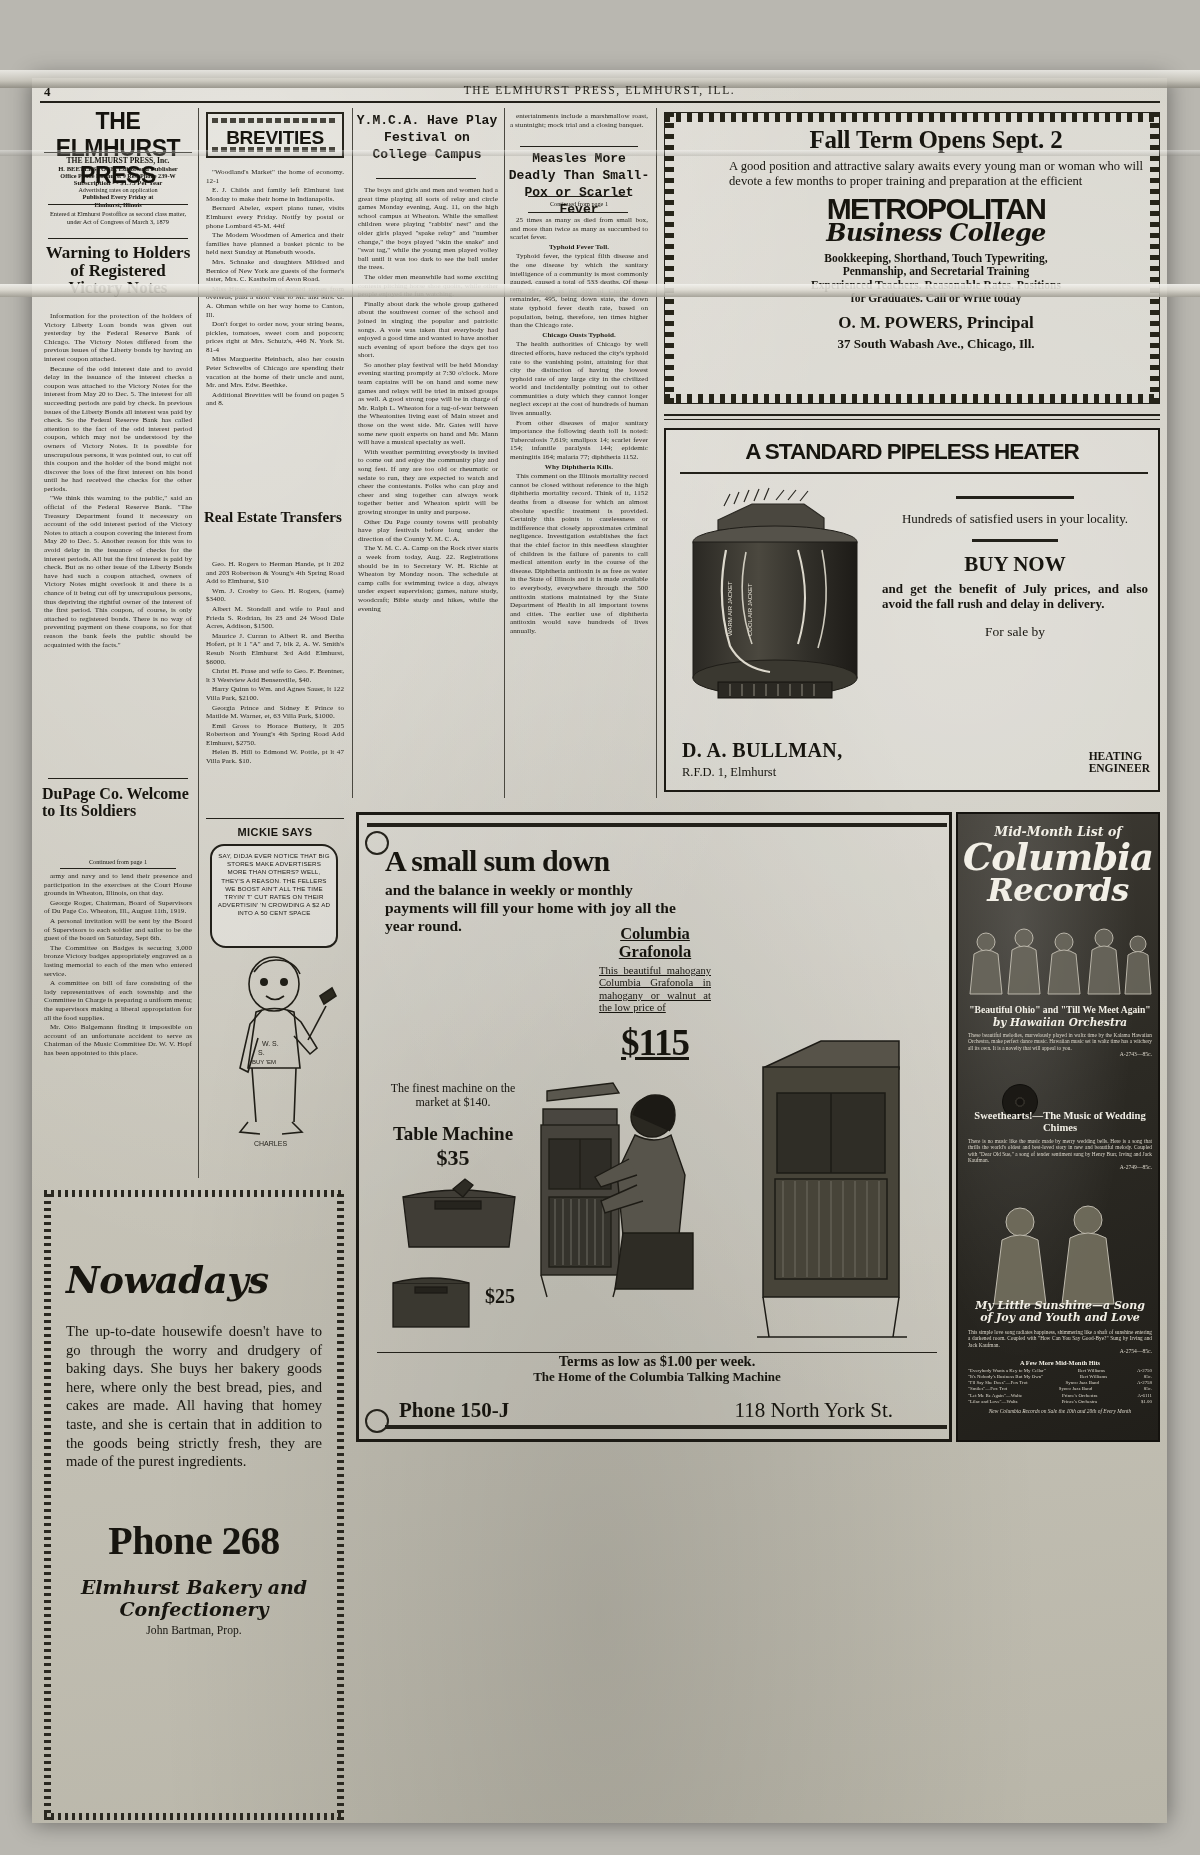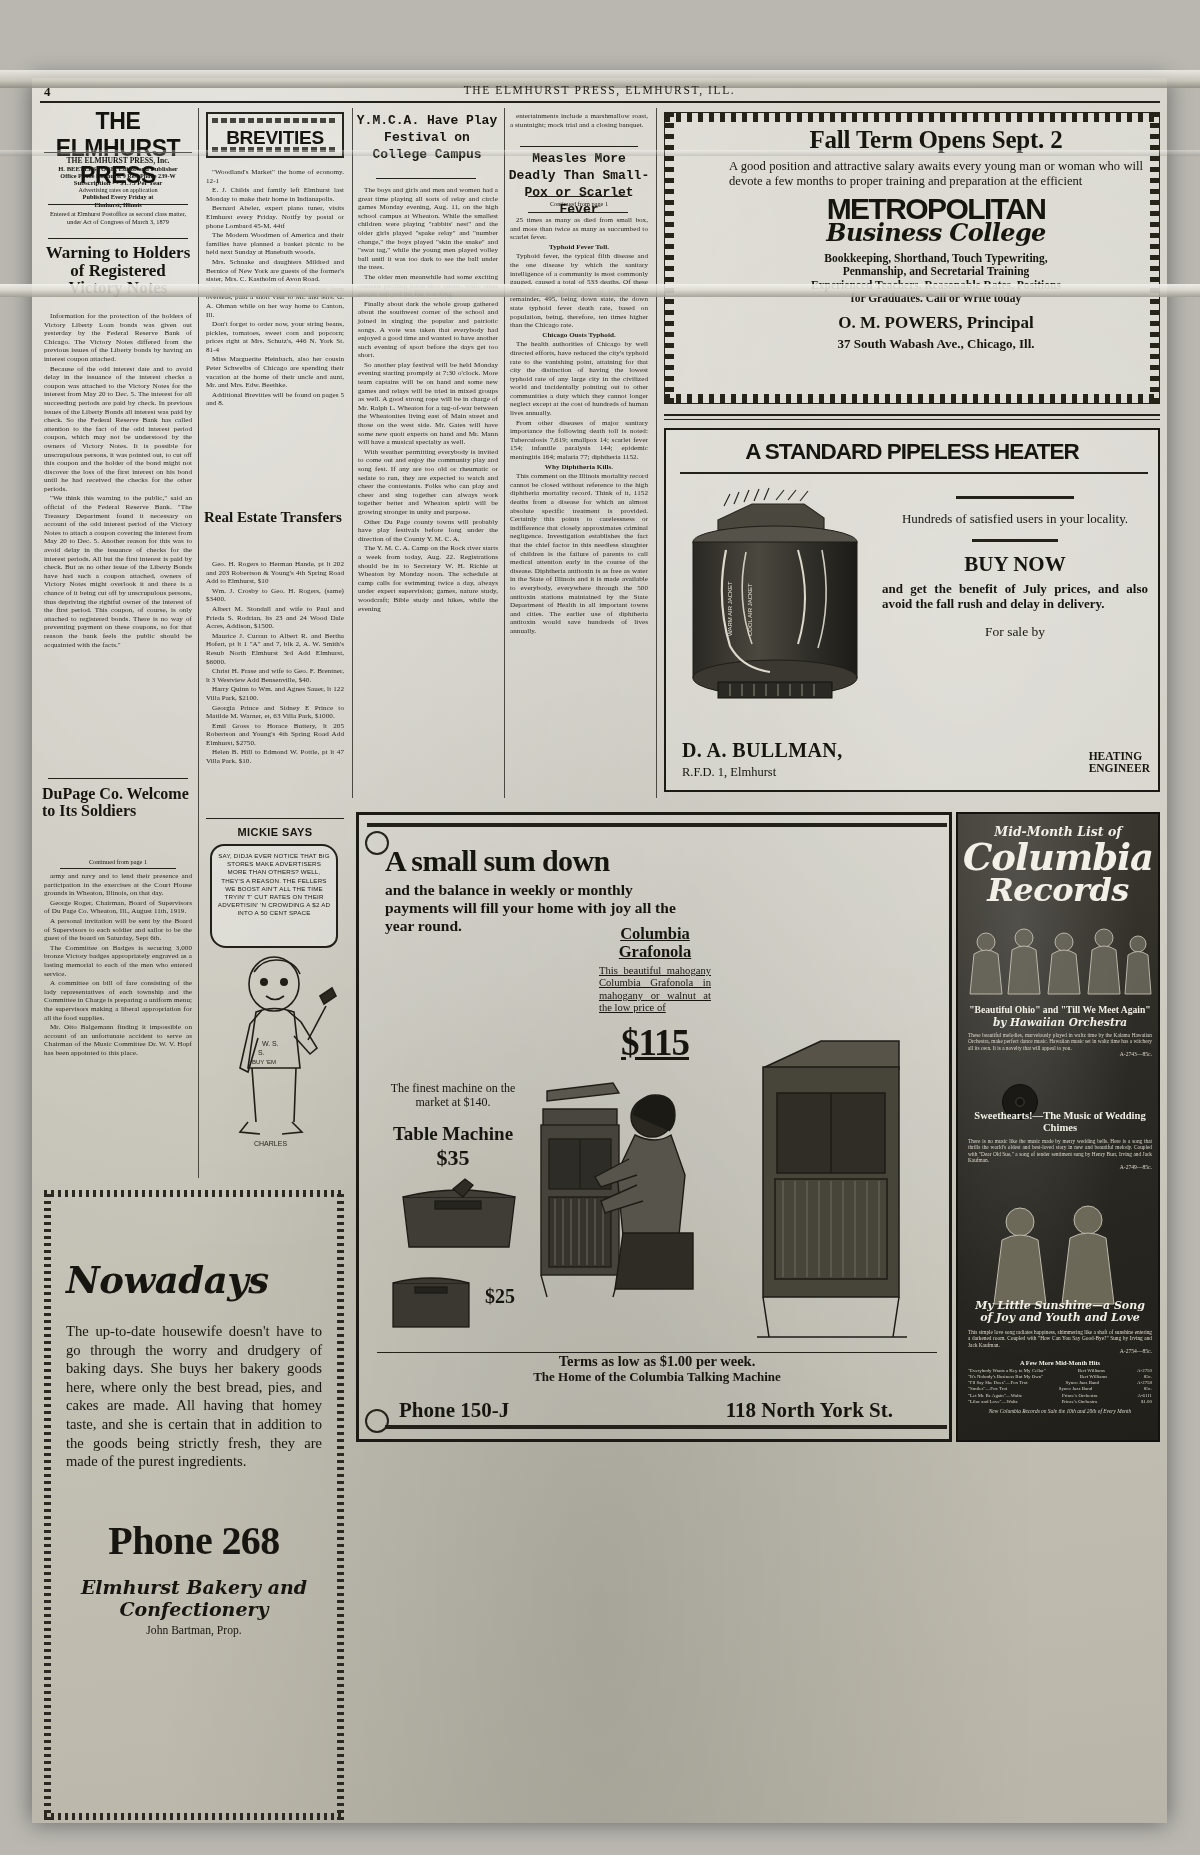--- a/index.html
+++ b/index.html
@@ -432,21 +432,21 @@
         <path d="M30 316 l150 0"></path>
       </g>
     </svg>
 
     <div class="rule" style="left:18px;bottom:86px;width:560px;height:1px;"></div>
     <div style="position:absolute;left:18px;bottom:54px;width:560px;text-align:center;">
       <div style="font-size:14.5px;font-weight:bold;">Terms as low as $1.00 per week.</div>
       <div style="font-size:13px;font-weight:bold;margin-top:-1px;">The Home of the Columbia Talking Machine</div>
     </div>
     <div style="position:absolute;left:40px;bottom:16px;font-size:21px;font-weight:bold;">Phone 150-J</div>
-    <div style="position:absolute;right:56px;bottom:16px;font-size:21px;font-weight:bold;">118 North York St.</div>
+    <div style="position:absolute;right:56px;bottom:16px;font-size:21px;font-weight:normal;">118 North York St.</div>
     <div style="position:absolute;left:6px;bottom:6px;width:20px;height:20px;border:2px solid #25231c;border-radius:50%;"></div>
     <div class="rule" style="left:26px;bottom:10px;width:562px;height:4px;"></div>
   </div>
 
   <div class="blk dark" style="left:956px;top:812px;width:204px;height:630px;border:2px solid #14120e;">
     <div style="position:absolute;left:0;right:0;top:10px;text-align:center;">
       <div class="script wht" style="font-size:12.5px;">Mid-Month List of</div>
       <div class="script wht" style="font-size:37px;line-height:36px;letter-spacing:-1px;">Columbia</div>
       <div class="script wht" style="font-size:32px;line-height:30px;letter-spacing:-.5px;">Records</div>
     </div>

